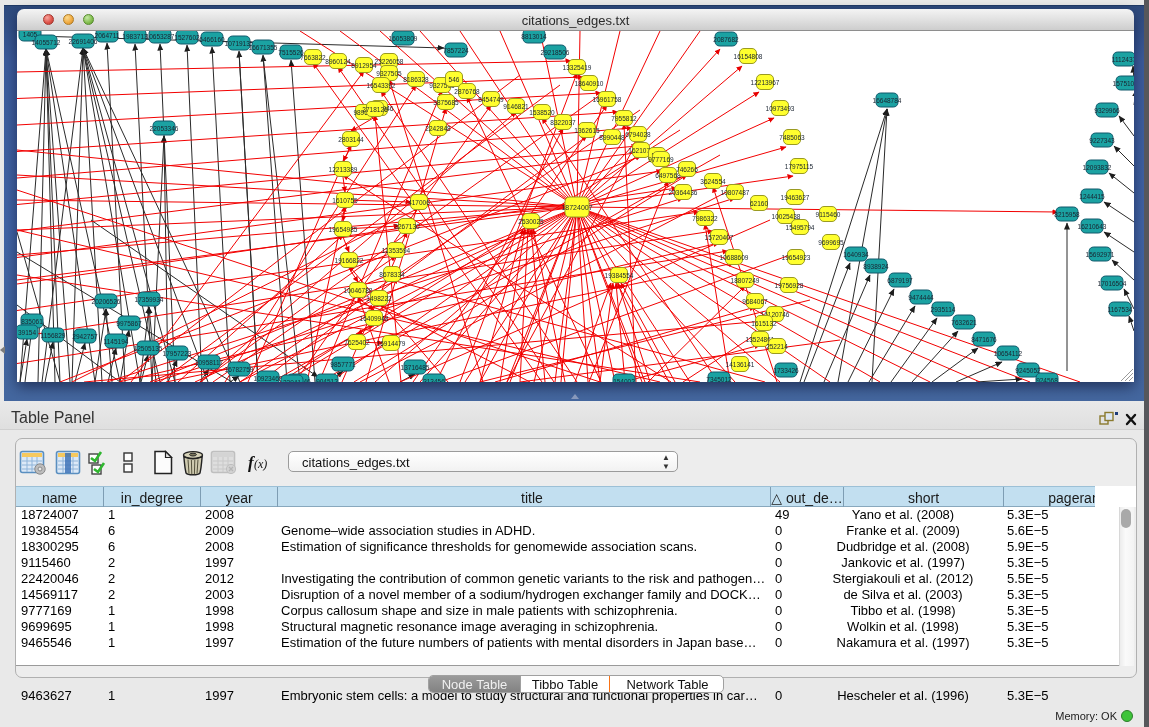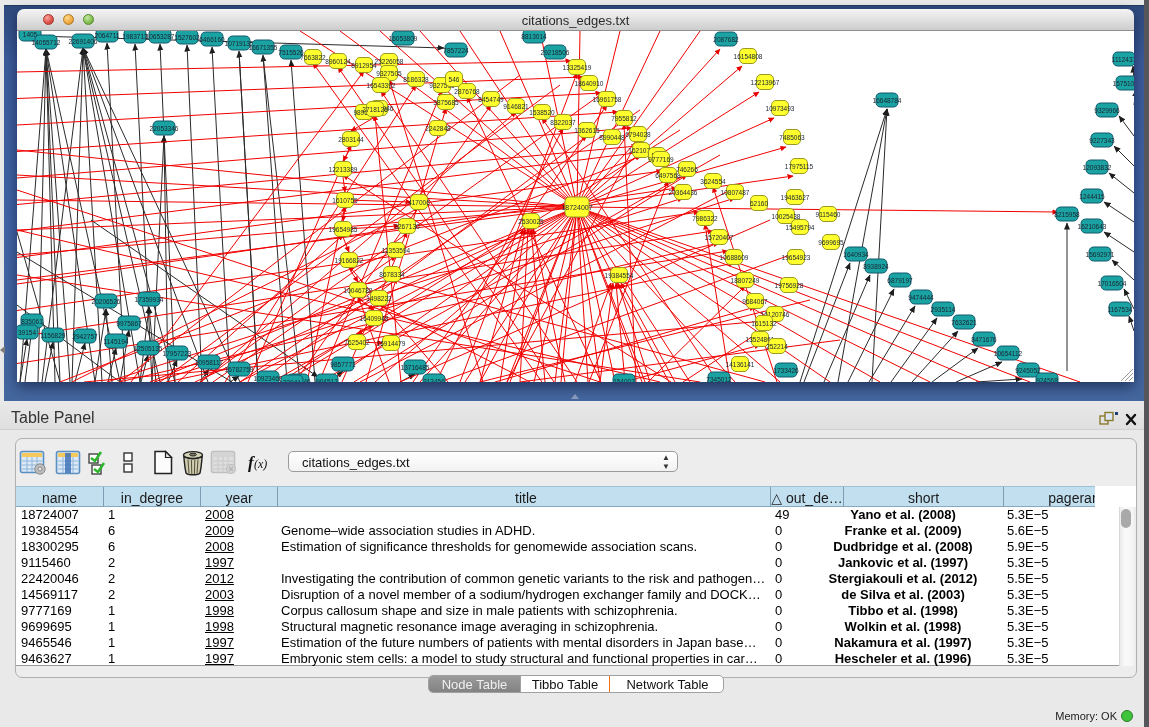--- a/index.html
+++ b/index.html
@@ -30,23 +30,23 @@
   background:linear-gradient(180deg,#ffffff,#f2f2f2); border:1px solid #9b9b9b; border-radius:5px; }
 #dropdown .txt { position:absolute; left:13px; top:3px; font-size:13px; color:#111; }
 #dropdown .st { position:absolute; right:7px; top:1px; font-size:8px; color:#333; line-height:9px; }
 #thead { position:absolute; left:16px; top:486px; width:1079px; height:21px;
   background:#c2dff0; border-top:1px solid #9cc0d6; border-bottom:1px solid #88a8bd; }
 #thead span { position:absolute; top:3px; font-size:14px; color:#1a1a1a; text-align:center; }
 #thead .sep { position:absolute; top:0; width:1px; height:21px; background:#7e9db3; }
 #tbody { position:absolute; left:16px; top:507px; width:1103px; height:159px; background:#fff; border-bottom:1px solid #9a9a9a; }
 .trow { position:absolute; left:16px; width:1079px; height:16px; font-size:13px; line-height:15.5px; color:#000; }
 .trow .c { position:absolute; top:0px; white-space:nowrap; overflow:hidden; }
-.c0 { left:5px; width:85px; } .c1 { left:92px; width:90px; } .c2 { left:189px; width:70px;text-decoration:underline; }
+.c0 { left:5px; width:85px; } .c1 { left:92px; width:90px; } .c2 { left:189px; width:70px; }
 .c3 { left:265px; width:492px; } .c4 { left:759px; width:62px; }
-.c5 { left:807px; width:160px; text-align:center;font-weight:bold; } .c6 { left:991px; width:100px; }
+.c5 { left:807px; width:160px; text-align:center; } .c6 { left:991px; width:100px; }
 #sbar { position:absolute; left:1119px; top:507px; width:15px; height:159px;
   background:linear-gradient(90deg,#ececec,#fafafa 40%,#f3f3f3); border-left:1px solid #d8d8d8; }
 #sthumb { position:absolute; left:1121px; top:509px; width:10px; height:19px;
   background:#a9a9a9; border-radius:5px; }
 #tabs { position:absolute; left:428px; top:675px; width:296px; height:18px;
   border:1px solid #a0a0a0; border-radius:5px; background:#fff; overflow:hidden;
   font-size:13px; }
 #tabs .seg { position:absolute; top:0; height:18px; text-align:center; padding-top:1px; color:#111; }
 #tabs .sel { background:linear-gradient(180deg,#9a9a9a,#7f7f7f); color:#f0f0f0; }
 #memory { position:absolute; right:32px; top:710px; font-size:11px; color:#222; }
@@ -653,21 +653,21 @@
 <text x="7" y="19" font-family="Liberation Serif, serif" font-style="italic" font-size="12" fill="#111">(x)</text>
 </svg></div>
 <div id="dropdown">
       <span class="txt">citations_edges.txt</span>
       <span class="st">▲<br>▼</span>
     </div>
 <div id="thead">
   <span style="left:0;width:87px">name</span>
   <span style="left:88px;width:96px">in_degree</span>
   <span style="left:185px;width:76px">year</span>
-  <span style="left:264px;width:492px">title</span>
+  <span style="left:270px;width:492px">title</span>
   <span style="left:755px;width:72px">△ out_de…</span>
   <span style="left:828px;width:159px">short</span>
   <span style="left:1016px;width:91px">pagerank</span>
   <div class="sep" style="left:87px"></div>
       <div class="sep" style="left:184px"></div>
   <div class="sep" style="left:261px"></div>
       <div class="sep" style="left:754px"></div>
   <div class="sep" style="left:827px"></div>
       <div class="sep" style="left:987px"></div>
 </div>
@@ -745,21 +745,21 @@
     </div>
 <div class="trow" style="top:635px">
 <span class="c c0">9465546</span>
       <span class="c c1">1</span>
       <span class="c c2">1997</span>
 <span class="c c3">Estimation of the future numbers of patients with mental disorders in Japan base…</span>
       <span class="c c4">0</span>
       <span class="c c5">Nakamura et al. (1997)</span>
 <span class="c c6">5.3E−5</span>
     </div>
-<div class="trow" style="top:651px">
+<div class="trow" style="top:688px">
 <span class="c c0">9463627</span>
       <span class="c c1">1</span>
       <span class="c c2">1997</span>
 <span class="c c3">Embryonic stem cells: a model to study structural and functional properties in car…</span>
       <span class="c c4">0</span>
       <span class="c c5">Hescheler et al. (1996)</span>
 <span class="c c6">5.3E−5</span>
     </div>
 <div id="sbar"></div>
     <div id="sthumb"></div>

